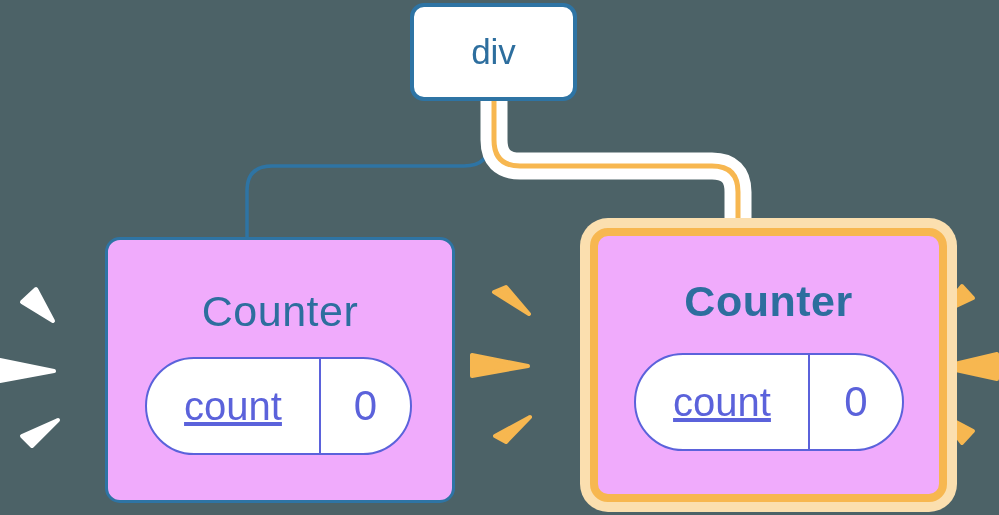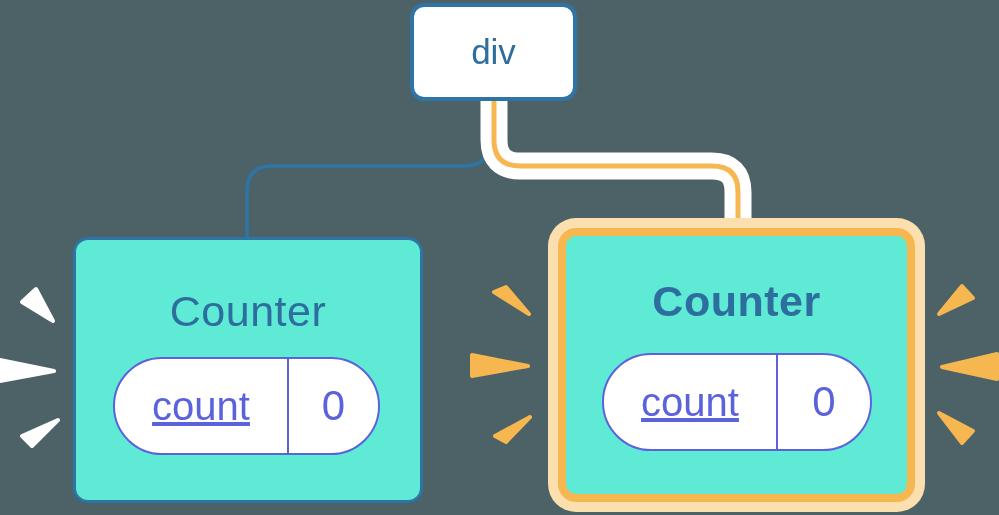--- a/index.html
+++ b/index.html
@@ -30,21 +30,21 @@
   .node{
     position:absolute;z-index:2;background:#fff;
     border:4px solid var(--node-blue);border-radius:14px;
     display:flex;align-items:center;justify-content:center;
   }
   .root-node{
     left:410px;top:3px;width:167px;height:98px;
     color:var(--title-blue);font-size:35px;
   }
   .card{
-    position:absolute;z-index:2;background:#5eead4;
+    position:absolute;z-index:2;background:#f0abfc;margin-left:32px;
   }
   .card-left{
     left:73px;top:237px;width:350px;height:266px;
     border:3.5px solid var(--node-blue);border-radius:15px;
   }
   .card-right{
     left:558px;top:228px;width:357px;height:274px;
     border:8px solid var(--highlight-orange);border-radius:18px;
     box-shadow:0 0 0 10px var(--highlight-peach);
   }

